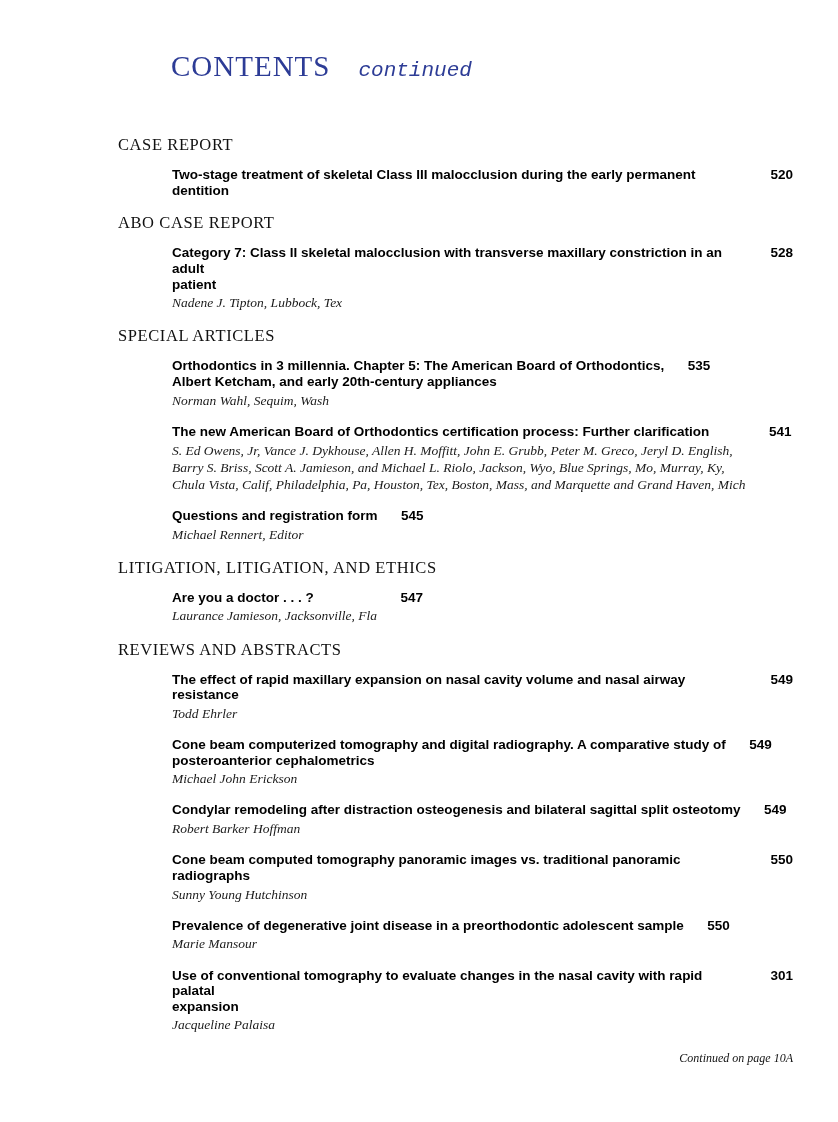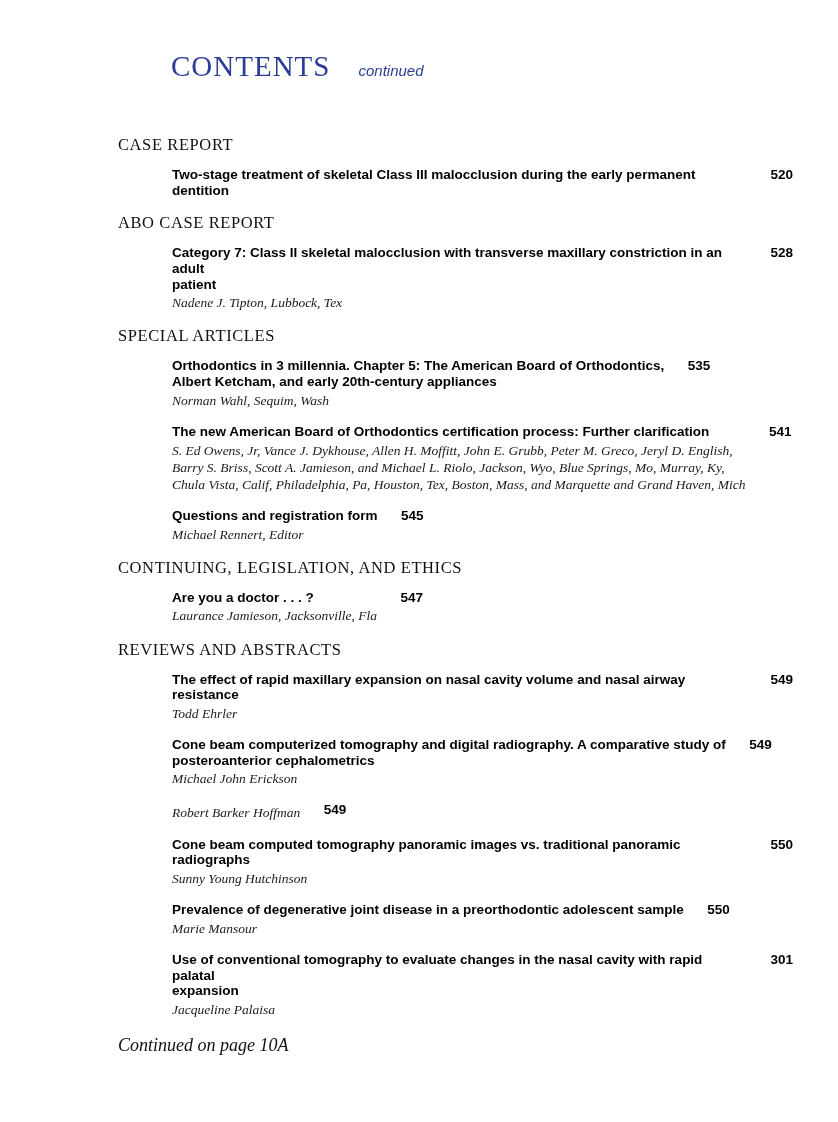--- a/index.html
+++ b/index.html
@@ -34,23 +34,23 @@
   }
   .toc-title {
     font-family: "Liberation Serif", serif;
     font-size: 29px;
     font-weight: normal;
     letter-spacing: 1px;
     color: var(--accent, #2d3c96);
     margin: 0;
   }
   .toc-continued {
-    font-family: Liberation Sans, sans-serif;
+    font-family: Liberation Mono, monospace;
     font-style: italic;
-    font-size: 15px;
+    font-size: 21px;
     color: var(--accent, #2d3c96);
     margin-left: 28px;
   }
   
   .toc-section {
     margin-bottom: 8px;
   }
   .section-heading {
     font-family: "Liberation Serif", serif;
     font-size: 16.5px;
@@ -93,21 +93,22 @@
     font-weight: bold;
     color: #000000;
     text-align: right;
     min-width: 34px;
     padding-left: 12px;
   }
   
   .continued-note {
     font-family: "Liberation Serif", serif;
     font-style: italic;
-    font-size: 18px;
+    font-size: 12px;
+    text-align: right;
     color: #111111;
     margin-top: 2px;
   }
 </style>
 </head>
 <body>
 
 <div class="page">
 
   <div class="toc-header">
@@ -167,21 +168,21 @@
           <div class="entry">
             <div class="entry-text">
               <div class="entry-title">Questions and registration form</div>
               <div class="entry-authors">Michael Rennert, Editor</div>
             </div>
             <div class="entry-page">545</div>
           </div>
         </div>
       </section>
       <section class="toc-section">
-        <h2 class="section-heading">CONTINUING, LEGISLATION, AND ETHICS</h2>
+        <h2 class="section-heading">LITIGATION, LITIGATION, AND ETHICS</h2>
         <div class="entries">
           <div class="entry">
             <div class="entry-text">
               <div class="entry-title">Are you a doctor . . . ?</div>
               <div class="entry-authors">Laurance Jamieson, Jacksonville, Fla</div>
             </div>
             <div class="entry-page">547</div>
           </div>
         </div>
       </section>
@@ -198,20 +199,21 @@
           <div class="entry">
             <div class="entry-text">
               <div class="entry-title">Cone beam computerized tomography and digital radiography. A comparative study of
 posteroanterior cephalometrics</div>
               <div class="entry-authors">Michael John Erickson</div>
             </div>
             <div class="entry-page">549</div>
           </div>
           <div class="entry">
             <div class="entry-text">
+              <div class="entry-title">Condylar remodeling after distraction osteogenesis and bilateral sagittal split osteotomy</div>
               <div class="entry-authors">Robert Barker Hoffman</div>
             </div>
             <div class="entry-page">549</div>
           </div>
           <div class="entry">
             <div class="entry-text">
               <div class="entry-title">Cone beam computed tomography panoramic images vs. traditional panoramic radiographs</div>
               <div class="entry-authors">Sunny Young Hutchinson</div>
             </div>
             <div class="entry-page">550</div>

